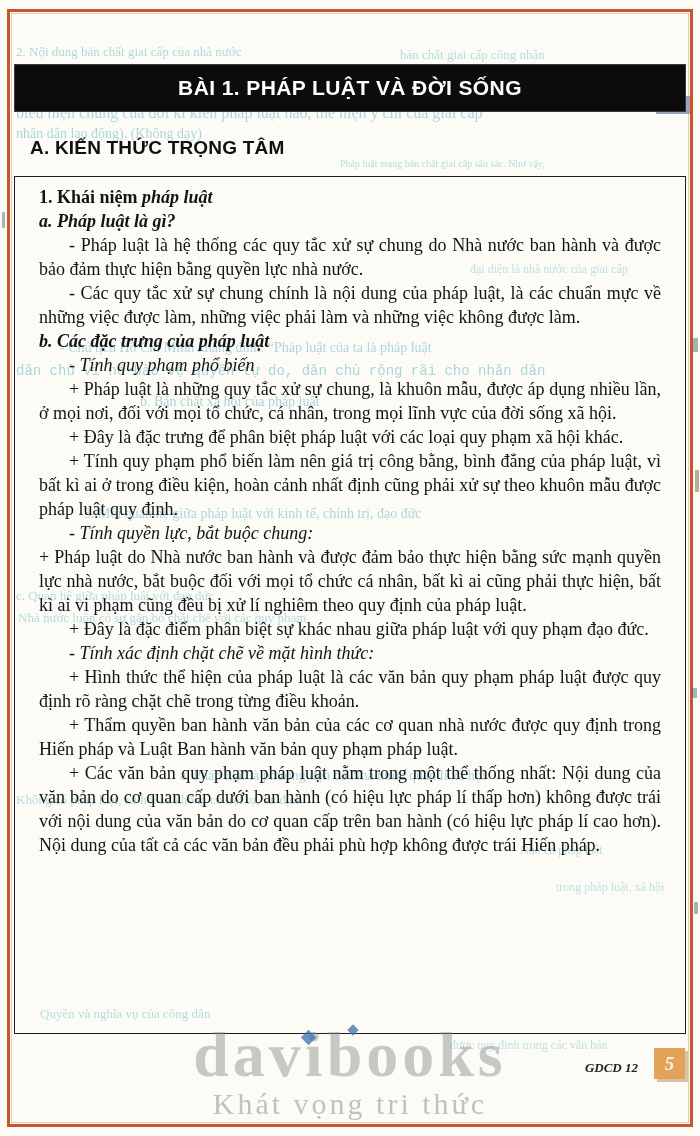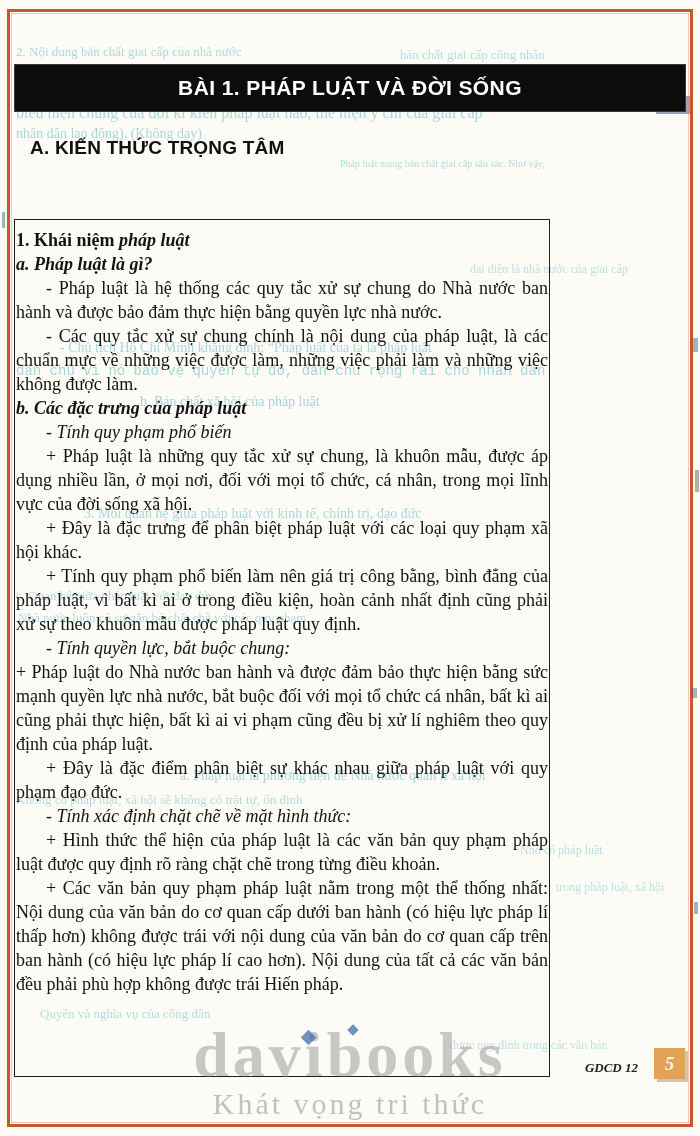--- a/index.html
+++ b/index.html
@@ -36,23 +36,23 @@
     color:#ffffff;font-family:"Liberation Sans", sans-serif;
     font-weight:bold;font-size:21px;letter-spacing:.4px;
   }
   .section-heading{
     position:absolute;left:30px;top:137px;z-index:3;
     font-family:"Liberation Sans", sans-serif;font-weight:bold;
     font-size:19px;color:#101010;letter-spacing:.2px;
   }
   
   .content-box{
-    position:absolute;left:14px;top:176px;width:536px;height:858px;
+    position:absolute;left:14px;top:176px;width:672px;height:858px;
     border:1px solid #1e1e1e;box-sizing:border-box;
-    padding:8px 1px;overflow:hidden;z-index:1;background:transparent;margin-top:43px;
+    padding:8px 24px;overflow:hidden;z-index:1;background:transparent;
   }
   .para{margin:0;text-align:justify;font-size:18px;line-height:24px;color:#131313;}
   .para.indent{text-indent:30px;}
   .seg-b{font-weight:bold;}
   .seg-i{font-style:italic;}
   .seg-bi{font-weight:bold;font-style:italic;}
   
   .watermark{
     position:absolute;left:0;right:0;top:1022px;text-align:center;
     z-index:4;pointer-events:none;
@@ -136,20 +136,21 @@
       <p class="para"><span class="seg-bi">b. Các đặc trưng của pháp luật</span></p>
       <p class="para indent"><span class="seg-i">- Tính quy phạm phổ biến</span></p>
       <p class="para indent"><span>+ Pháp luật là những quy tắc xử sự chung, là khuôn mẫu, được áp dụng nhiều lần, ở mọi nơi, đối với mọi tổ chức, cá nhân, trong mọi lĩnh vực của đời sống xã hội.</span></p>
       <p class="para indent"><span>+ Đây là đặc trưng để phân biệt pháp luật với các loại quy phạm xã hội khác.</span></p>
       <p class="para indent"><span>+ Tính quy phạm phổ biến làm nên giá trị công bằng, bình đẳng của pháp luật, vì bất kì ai ở trong điều kiện, hoàn cảnh nhất định cũng phải xử sự theo khuôn mẫu được pháp luật quy định.</span></p>
       <p class="para indent"><span class="seg-i">- Tính quyền lực, bắt buộc chung:</span></p>
       <p class="para"><span>+ Pháp luật do Nhà nước ban hành và được đảm bảo thực hiện bằng sức mạnh quyền lực nhà nước, bắt buộc đối với mọi tổ chức cá nhân, bất kì ai cũng phải thực hiện, bất kì ai vi phạm cũng đều bị xử lí nghiêm theo quy định của pháp luật.</span></p>
       <p class="para indent"><span>+ Đây là đặc điểm phân biệt sự khác nhau giữa pháp luật với quy phạm đạo đức.</span></p>
       <p class="para indent"><span class="seg-i">- Tính xác định chặt chẽ về mặt hình thức:</span></p>
       <p class="para indent"><span>+ Hình thức thể hiện của pháp luật là các văn bản quy phạm pháp luật được quy định rõ ràng chặt chẽ trong từng điều khoản.</span></p>
+      <p class="para indent"><span>+ Thẩm quyền ban hành văn bản của các cơ quan nhà nước được quy định trong Hiến pháp và Luật Ban hành văn bản quy phạm pháp luật.</span></p>
       <p class="para indent"><span>+ Các văn bản quy phạm pháp luật nằm trong một thể thống nhất: Nội dung của văn bản do cơ quan cấp dưới ban hành (có hiệu lực pháp lí thấp hơn) không được trái với nội dung của văn bản do cơ quan cấp trên ban hành (có hiệu lực pháp lí cao hơn). Nội dung của tất cả các văn bản đều phải phù hợp không được trái Hiến pháp.</span></p>
     </div>
 
   <div class="speck s1"></div>
   <div class="speck s2"></div>
   <div class="speck s3"></div>
   <div class="speck s4"></div>
   <div class="speck s5"></div>
 
   <div class="watermark">

